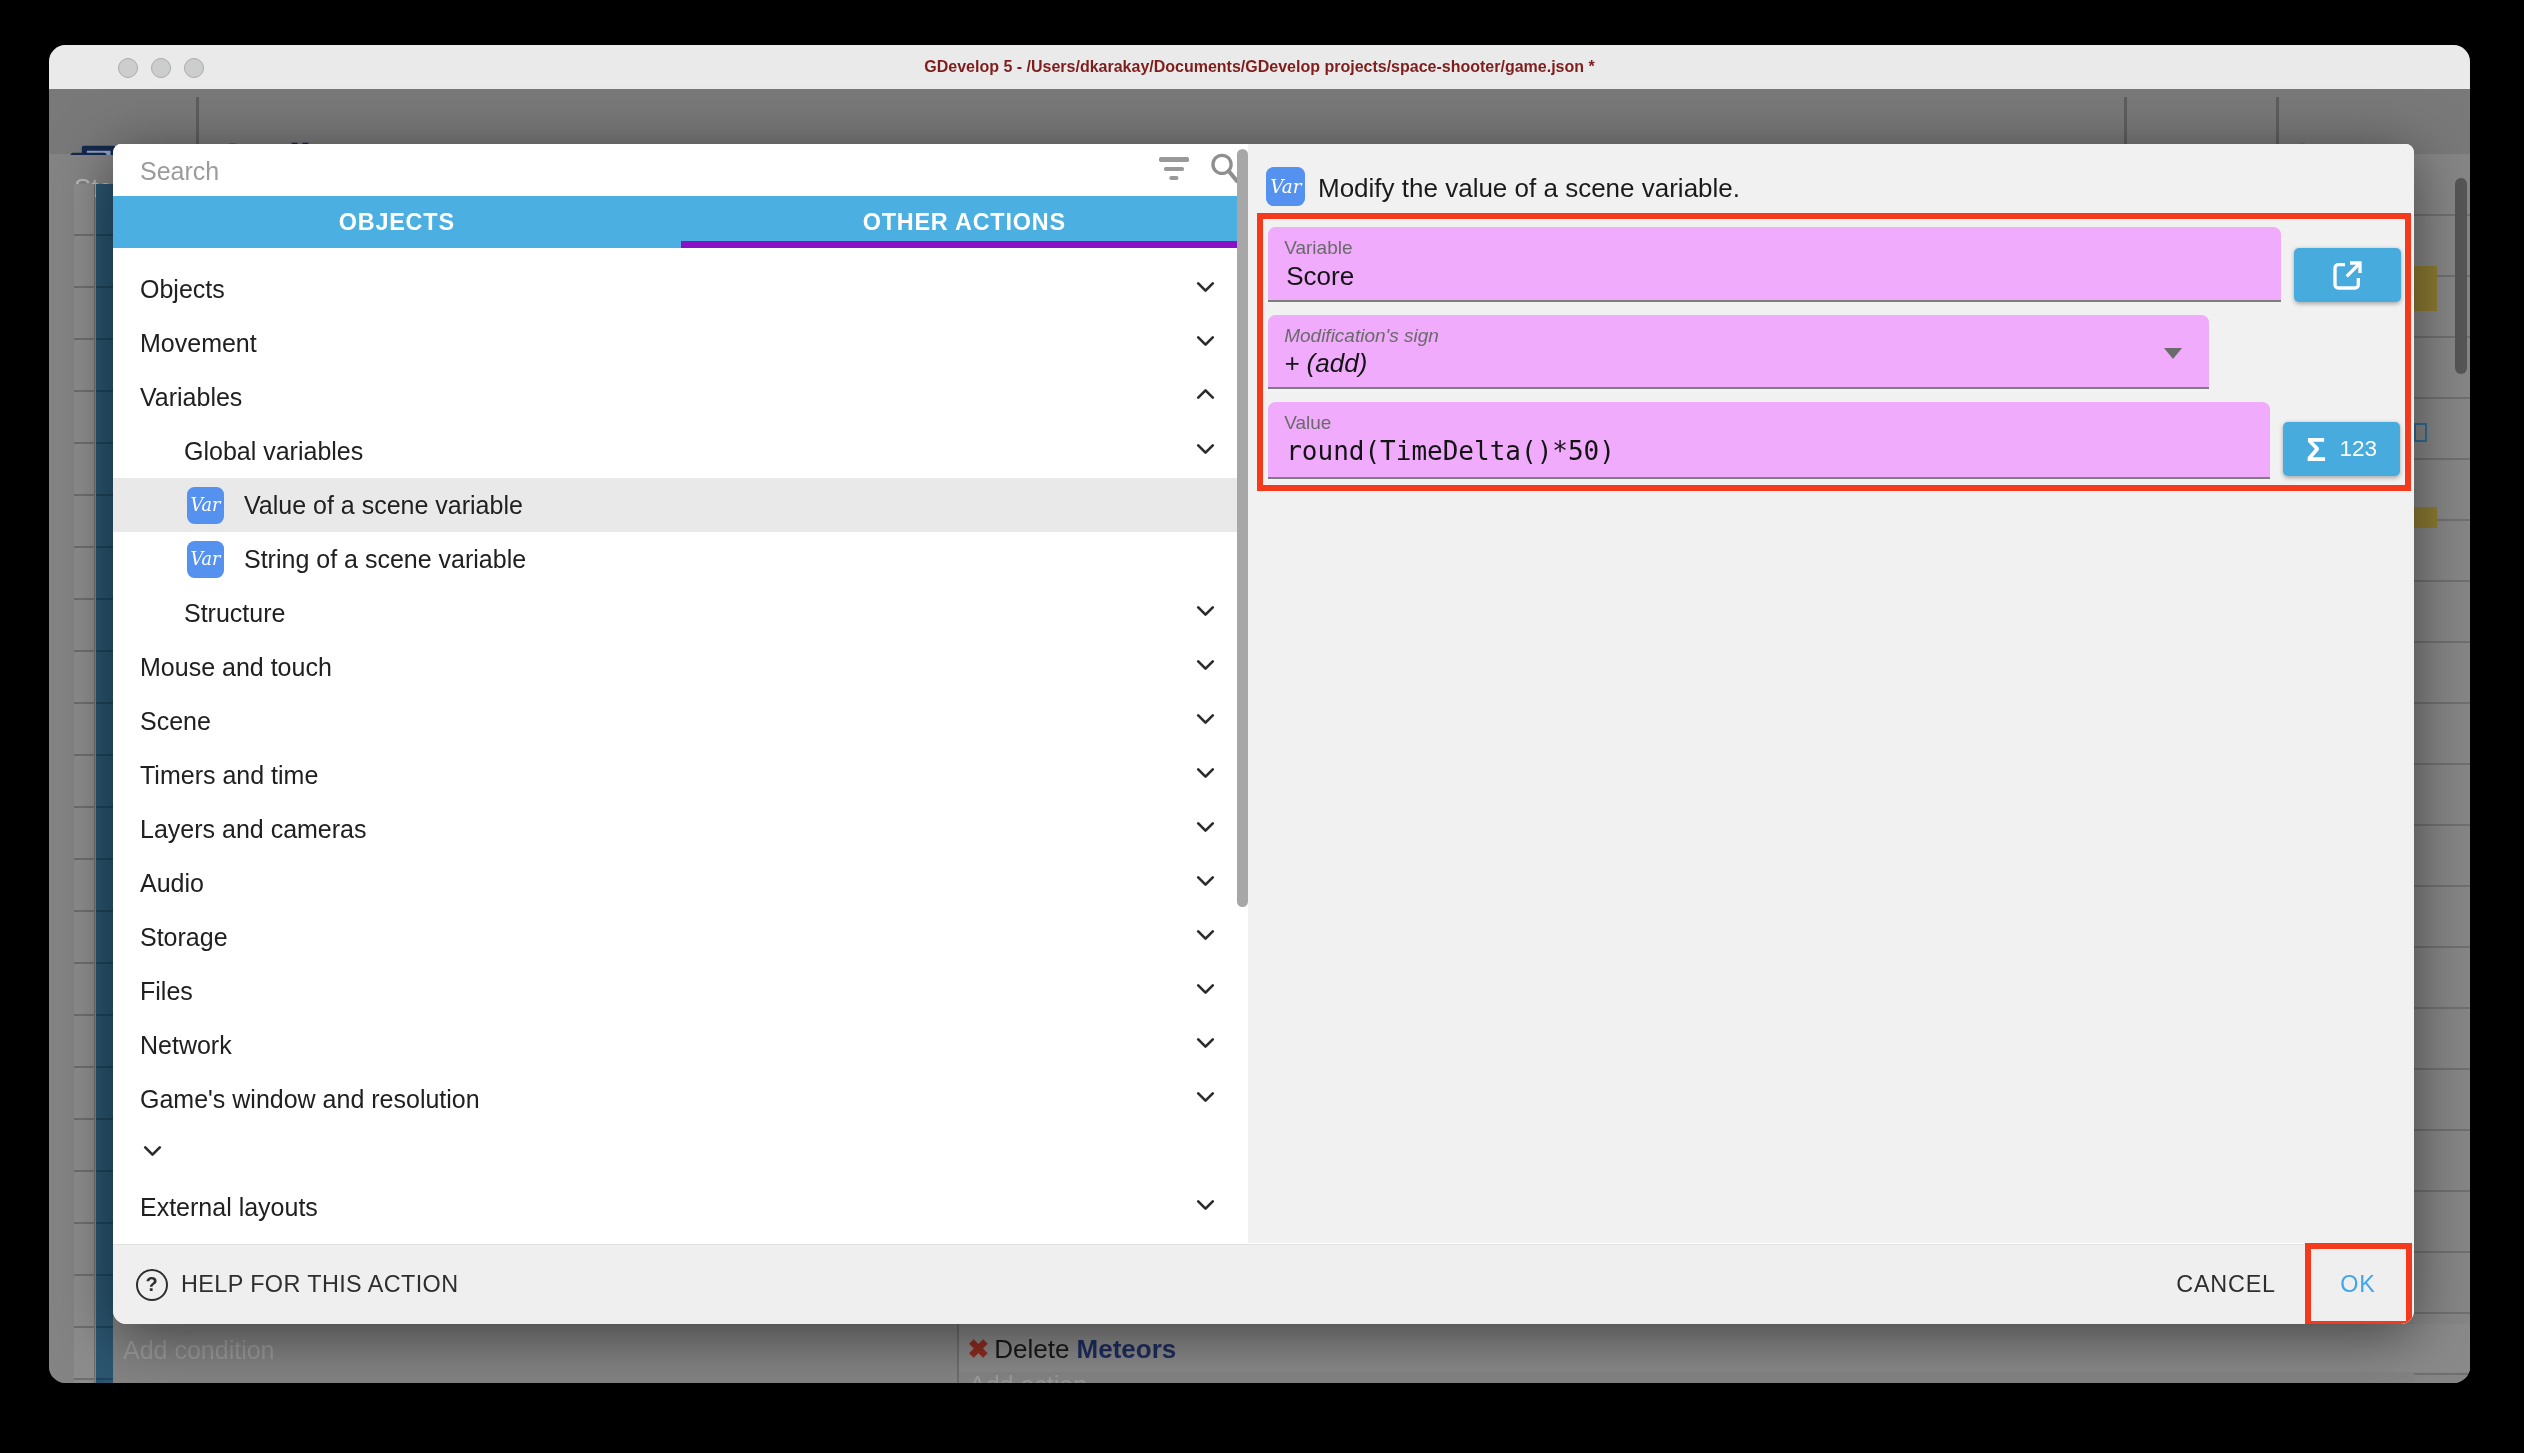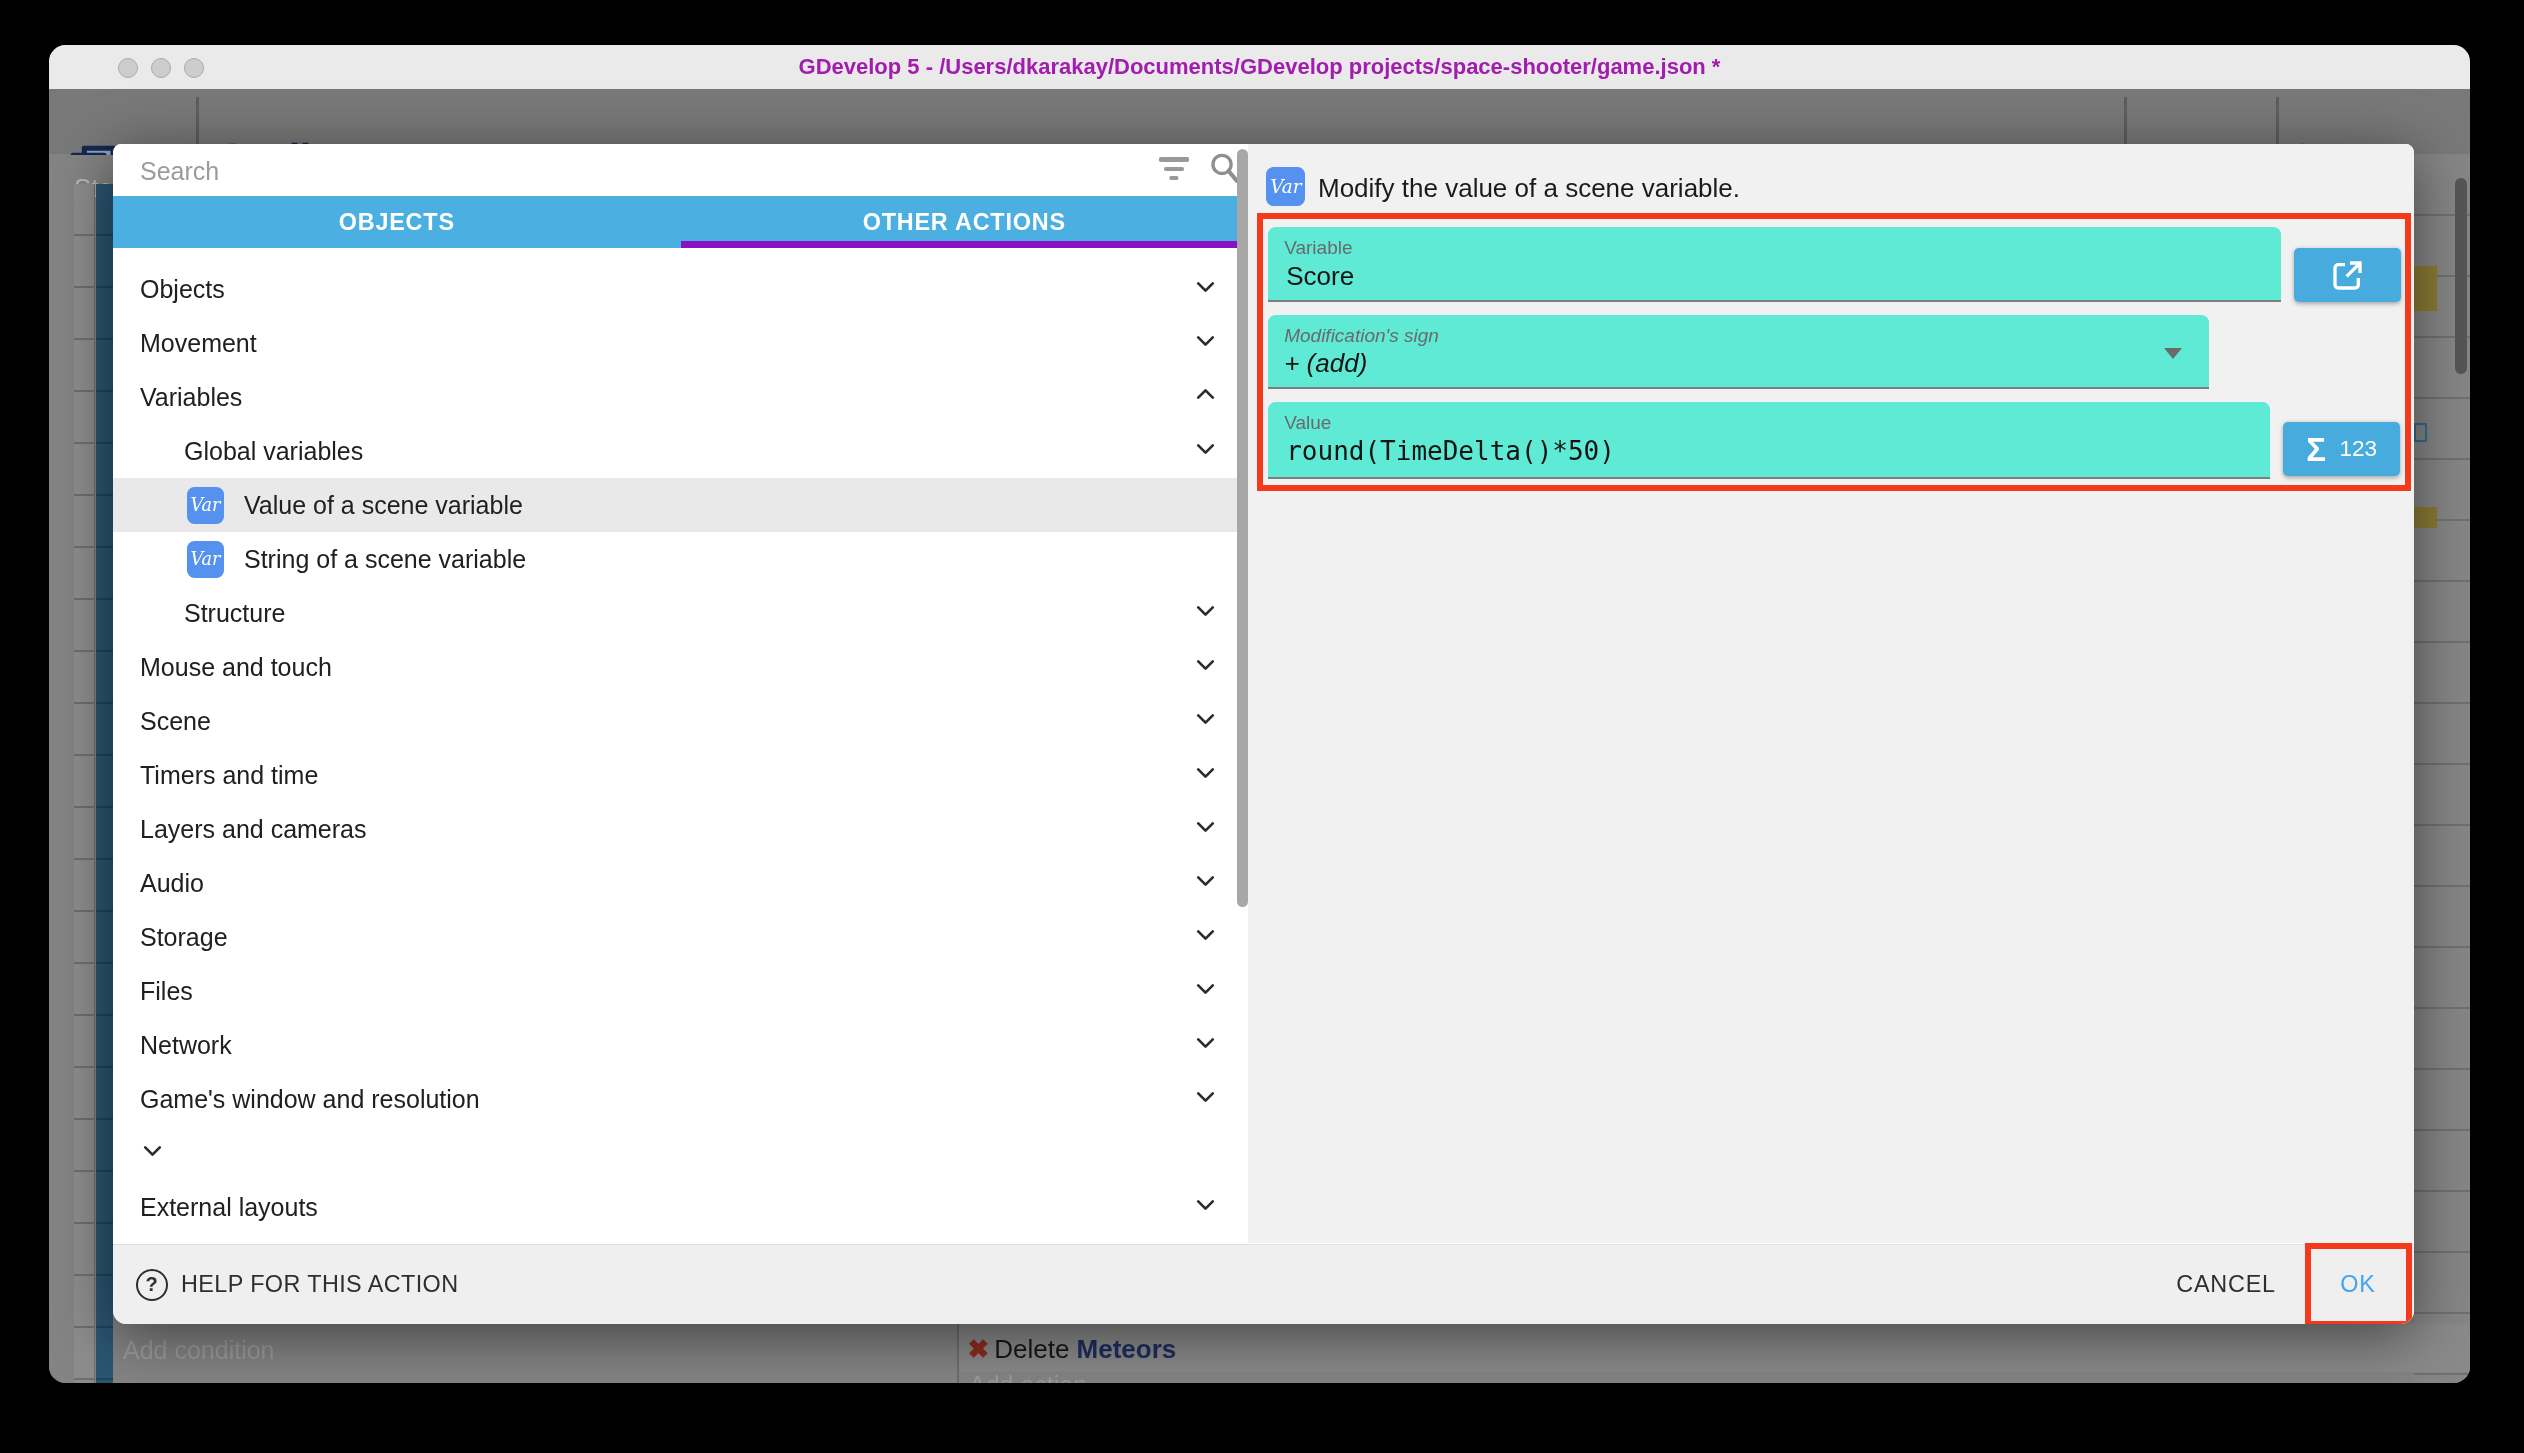--- a/index.html
+++ b/index.html
@@ -5,21 +5,21 @@
   html,body{margin:0;padding:0;width:2525px;height:1453px;background:#000;overflow:hidden;
     font-family:"Liberation Sans",sans-serif;-webkit-font-smoothing:antialiased;}
   #screen{position:relative;width:2525px;height:1453px;background:#000;}
 
   
   #window{position:absolute;left:49px;top:45px;width:2421px;height:1338px;border-radius:16.7px;
     overflow:hidden;background:#848484;}
   #titlebar{position:absolute;left:0;top:0;width:100%;height:44px;background:#e9eae9;border-bottom:0.8px solid #b9b9b9;}
   .tl{position:absolute;top:12.6px;width:20px;height:20px;border-radius:50%;background:#cccecd;border:0.8px solid #a9aba9;box-sizing:border-box;}
   #wtitle{position:absolute;left:0;right:0;top:0;height:44px;line-height:44px;text-align:center;
-    font-size:22px;font-weight:600;color:#a21caf;}
+    font-size:16px;font-weight:600;color:#7f1d1d;}
 
   
   #toolbar{position:absolute;left:0;top:44px;width:100%;height:65px;background:#797979;}
   .tbdiv{position:absolute;top:8.4px;width:2.5px;height:49px;background:#5e5e5e;}
 
   
   #sheet{position:absolute;left:0;top:110px;width:100%;height:1228px;background:#848484;}
   #scenetab{position:absolute;left:25px;top:18.4px;width:40px;overflow:hidden;font-size:26px;color:#bcbcbc;white-space:nowrap;}
   #colgray{position:absolute;left:25px;top:28.5px;width:20px;bottom:0;background:#8d8d8d;border-right:1.7px solid #6f6f6f;
     background-image:repeating-linear-gradient(to bottom,transparent 0 50px,#6f6f6f 50px 52px);}
@@ -67,21 +67,21 @@
   .varic{width:37px;height:37px;border-radius:7.5px;background:#5591ef;color:#fff;margin-right:20px;flex:none;
     display:flex;align-items:center;justify-content:center;font-family:"DejaVu Serif",serif;font-style:italic;font-size:17.6px;}
   #listscroll{position:absolute;right:0;top:5px;width:11px;height:758px;border-radius:5.9px;background:#a7a7a7;}
 
   #rightpanel{position:relative;flex:1;background:#f1f1f1;}
   #rphead-icon{position:absolute;left:18.4px;top:23.4px;width:39px;height:39px;border-radius:7.5px;background:#5591ef;
     color:#fff;display:flex;align-items:center;justify-content:center;font-family:"DejaVu Serif",serif;font-style:italic;font-size:18.4px;}
   #rphead-title{position:absolute;left:70px;top:28.5px;font-size:26px;color:#1b1b1b;}
 
   #annot{position:absolute;left:9.2px;top:69px;width:1154px;height:278px;border:6.7px solid #f4391d;box-sizing:border-box;}
-  .field{position:absolute;background:#5eead4;border-bottom:2.5px solid #7e7e7e;border-radius:7.5px 7.5px 0 0;box-sizing:border-box;}
+  .field{position:absolute;background:#f0abfc;border-bottom:2.5px solid #7e7e7e;border-radius:7.5px 7.5px 0 0;box-sizing:border-box;}
   .flabel{position:absolute;left:16px;top:10px;font-size:19px;color:#6a6a6a;}
   .fvalue{position:absolute;left:16px;top:33px;font-size:26px;color:#131313;background:transparent;border:none;outline:none;
     width:calc(100% - 33px);font-family:"Liberation Sans",sans-serif;}
   #f-var{left:5px;top:7.5px;width:1013px;height:75px;}
   #f-sign{left:5px;top:96px;width:941px;height:74px;font-style:italic;}
   #f-val{left:5px;top:183px;width:1002px;height:77px;}
   #f-val .fvalue{font-family:"DejaVu Sans Mono",monospace;}
   #ddarrow{position:absolute;right:27px;top:33px;width:0;height:0;border-left:9.2px solid transparent;
     border-right:9.2px solid transparent;border-top:11.7px solid #6a6a6a;}
   .bluebtn{position:absolute;background:#47abde;border:none;border-radius:5px;box-shadow:0 1.7px 4.2px rgba(0,0,0,.3);

